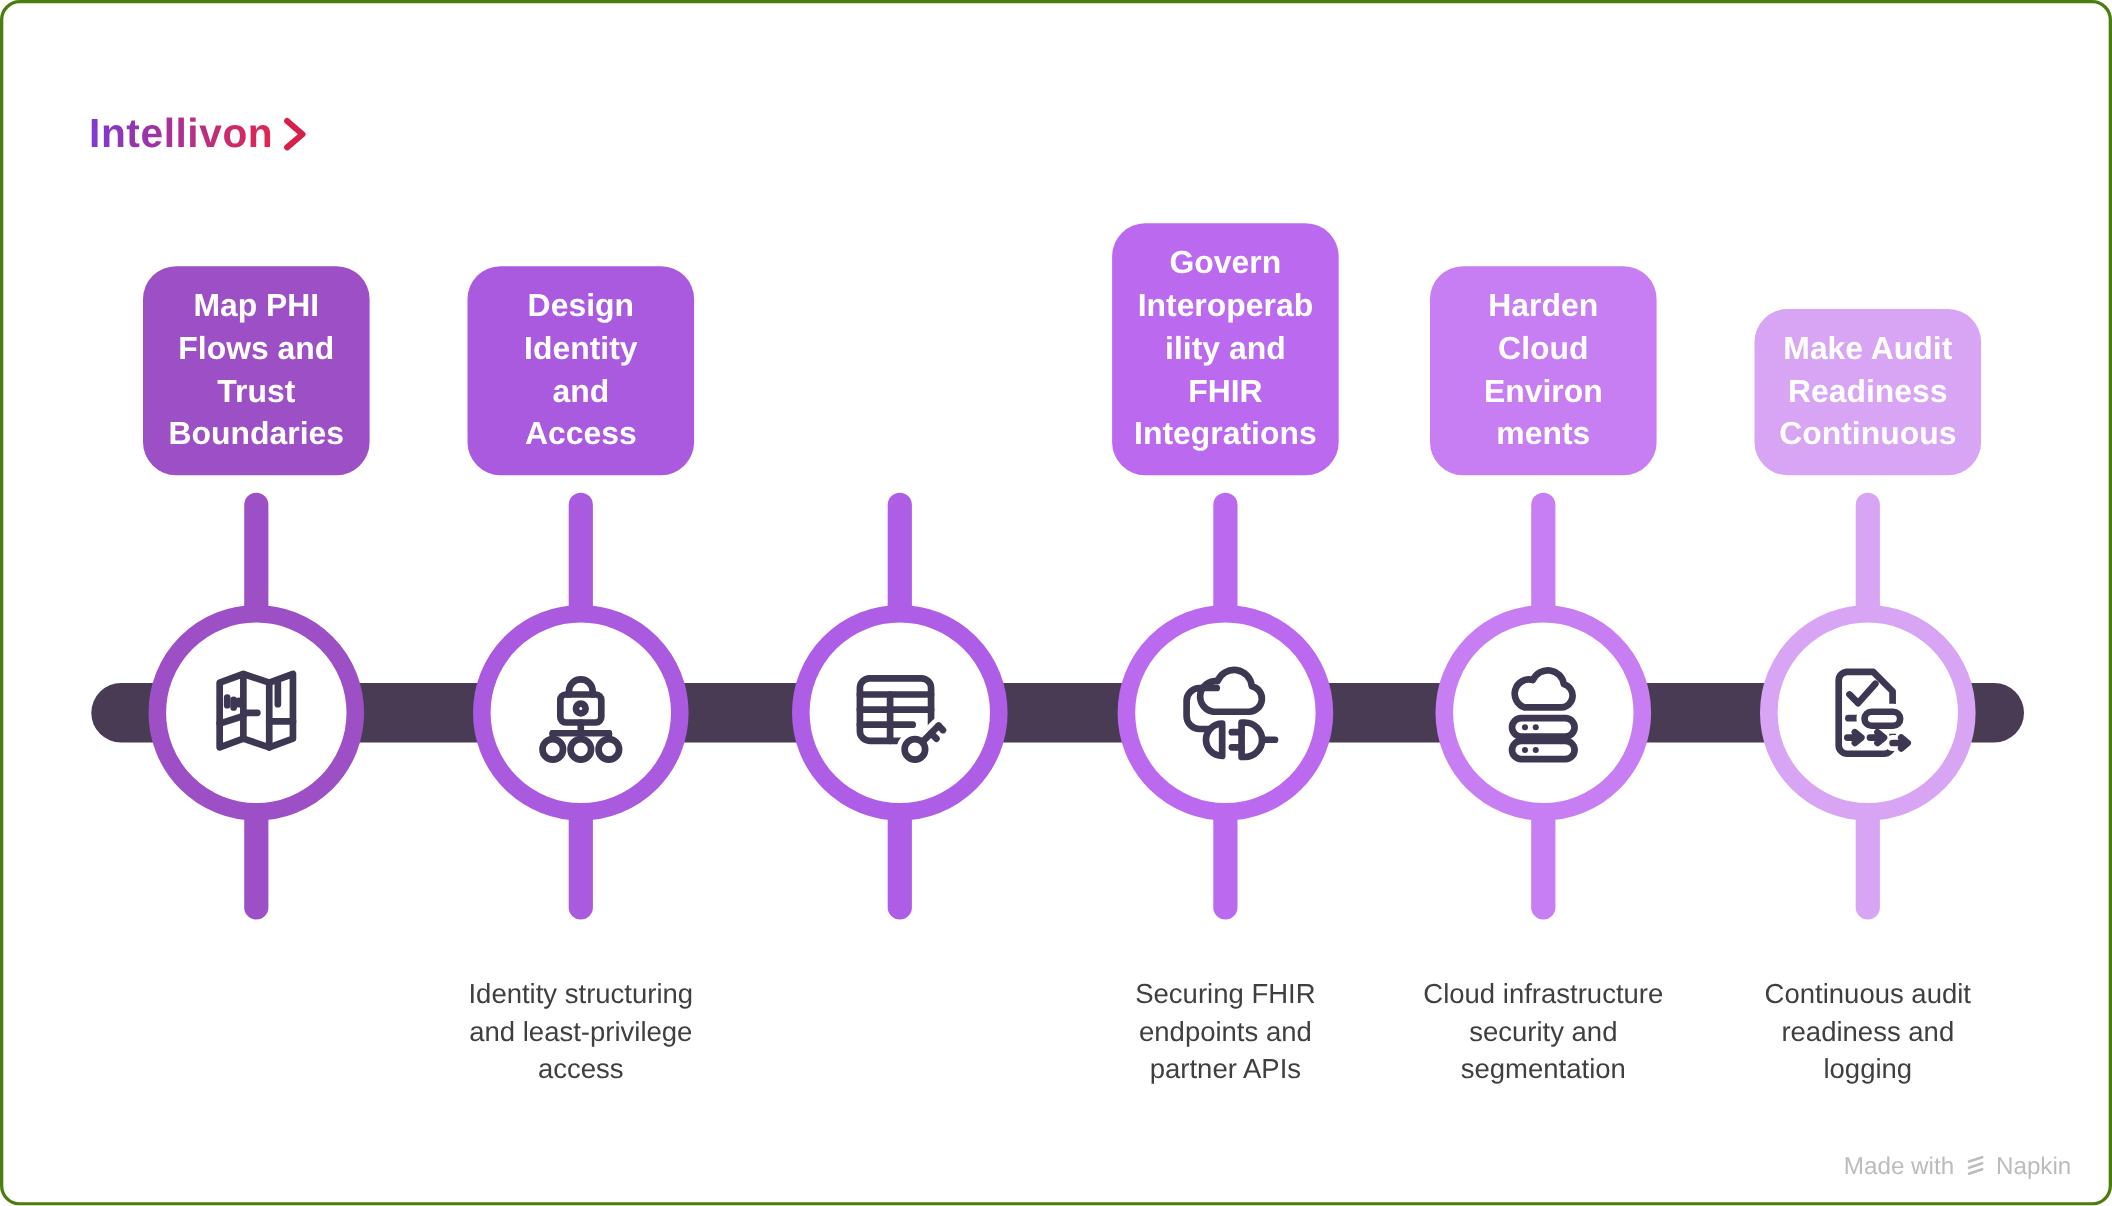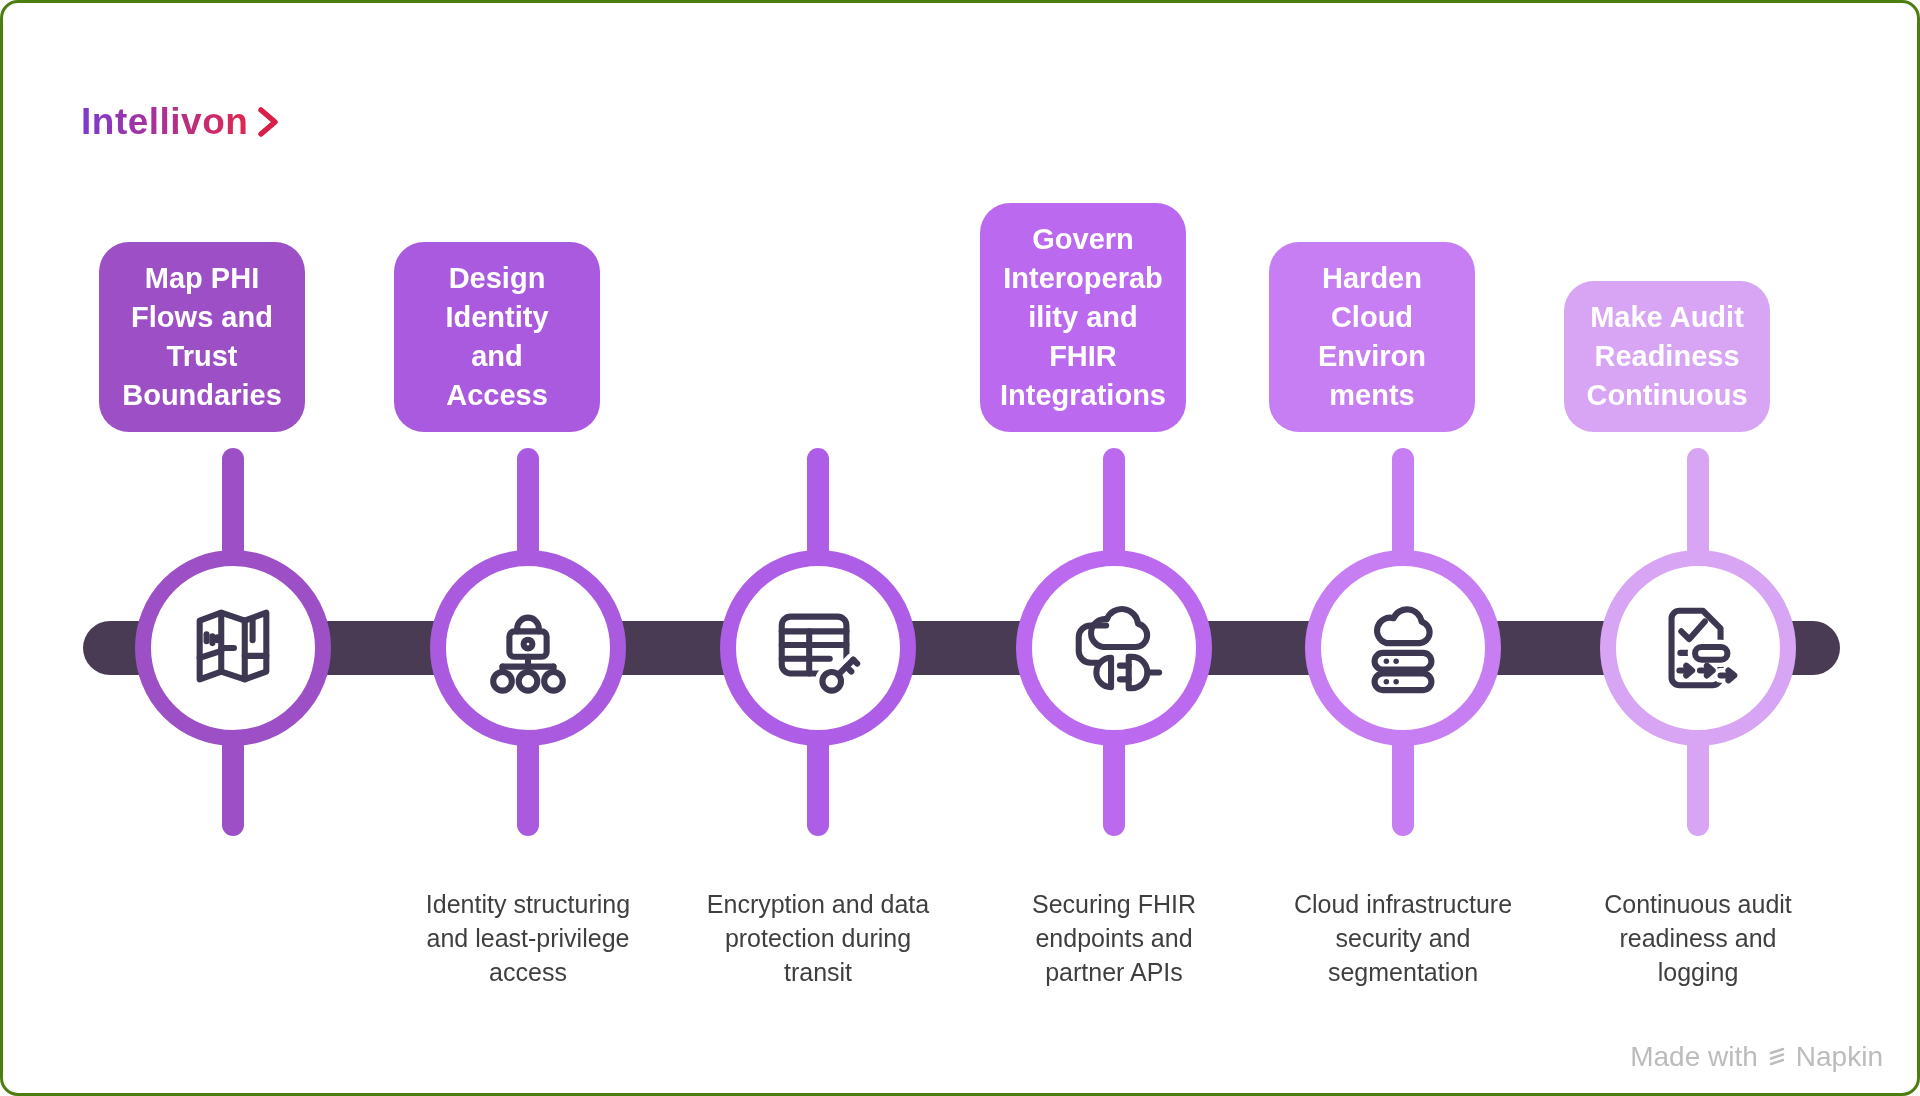--- a/index.html
+++ b/index.html
@@ -16,22 +16,22 @@
     -webkit-background-clip:text;background-clip:text;color:transparent;
   }
   .logo-chevron{display:block;}
   
   .bar{position:absolute;left:80px;top:618px;width:1757px;height:54px;border-radius:27px;
     background:var(--bar-color,#4a3b55);z-index:0;}
   
   .step-col{position:absolute;top:196px;width:300px;height:840px;}
   .col-1{left:80px;}  .col-2{left:375px;} .col-3{left:665px;}
   .col-4{left:961px;} .col-5{left:1250px;}.col-6{left:1545px;}
-  .box-area{position:absolute;top:0;left:16px;right:0;height:233px;
-    display:flex;align-items:flex-end;}
+  .box-area{position:absolute;top:0;left:0;right:0;height:233px;
+    display:flex;align-items:flex-end;justify-content:center;}
   .step-box{
     background:var(--c);color:#ffffff;font-weight:bold;font-size:29px;line-height:39px;
     width:206px;box-sizing:border-box;padding:17px 10px;border-radius:30px;
     text-align:center;white-space:pre-line;
   }
   .stem{position:absolute;left:50%;width:22px;margin-left:-11px;border-radius:12px;
     background:var(--c);z-index:1;}
   .stem-top{top:249px;height:116px;}
   .stem-bottom{top:533px;height:104px;}
   .ring{
@@ -42,21 +42,21 @@
   .icon-svg{stroke:var(--icon-stroke,#3e3752);fill:none;
     stroke-width:6.2;stroke-linecap:round;stroke-linejoin:round;}
   .icon-svg .halo{stroke:#ffffff;stroke-width:15;}
   .icon-svg .fill-dot{fill:var(--icon-stroke,#3e3752);stroke:none;}
   .step-desc{
     position:absolute;top:688px;left:50%;transform:translateX(-50%);width:284px;
     font-size:25px;line-height:34px;color:#3f3f3f;text-align:center;white-space:pre-line;
   }
   
   .footer{position:absolute;right:34px;bottom:20px;display:flex;align-items:center;gap:8px;
-    color:#bcbcbc;font-size:28px;margin-top:40px;}
+    color:#bcbcbc;font-size:22px;margin-top:40px;}
   .napkin-glyph{display:block;}
 </style>
 </head>
 <body>
 
 <div class="canvas" style="--bar-color: #4a3b55; --icon-stroke: #3e3752; --logo-a: #7c3ad2; --logo-b: #e0274e;">
 
   <div class="logo">
     <span class="logo-text">Intellivon</span>
     <svg class="logo-chevron" width="27" height="34" viewBox="0 0 27 34">
@@ -131,23 +131,20 @@
           <circle cx="64" cy="84" r="9.5"></circle>
           <path d="M71,77 L86,62"></path>
         </g>
         <circle cx="64" cy="84" r="9.5"></circle>
         <path d="M71,77 L86,62"></path>
         <path d="M79,69 l5,5"></path>
         <path d="M86,62 l4,4"></path>
       </svg>
     </div>
     <div class="stem stem-bottom"></div>
-    <div class="step-desc">Encryption and data
-protection during
-transit</div>
   </div>
 
   <div class="step-col col-4" style="--c: #bb6af0;">
     <div class="box-area">
       <div class="step-box">Govern
 Interoperab
 ility and
 FHIR
 Integrations</div>
     </div>

